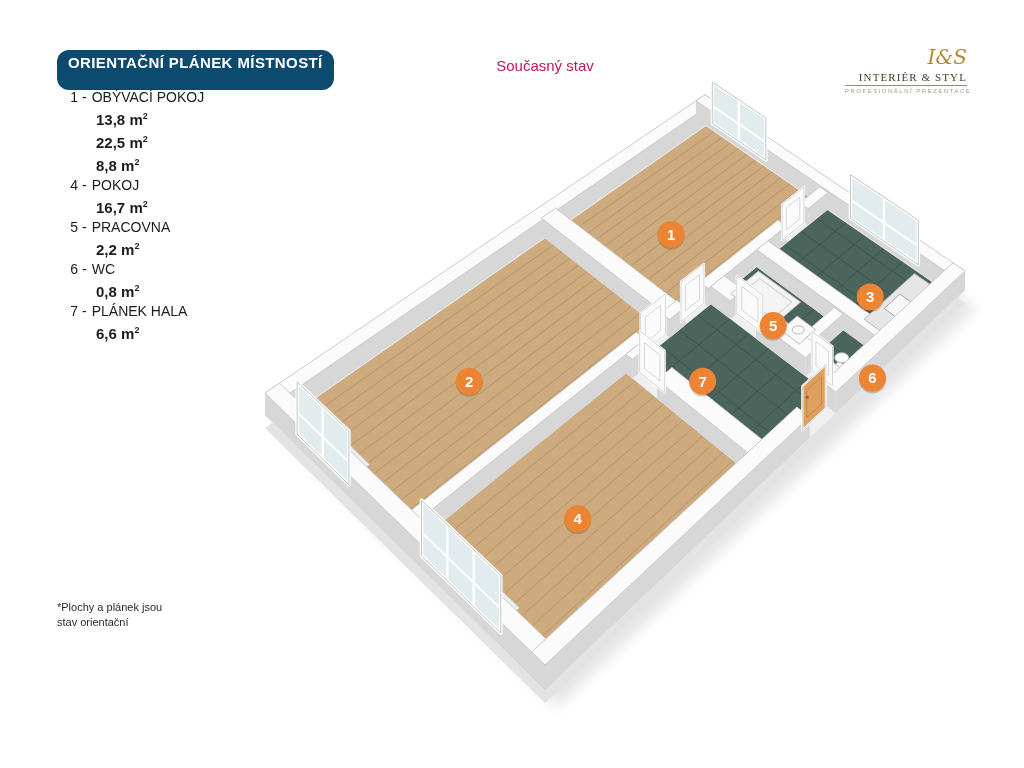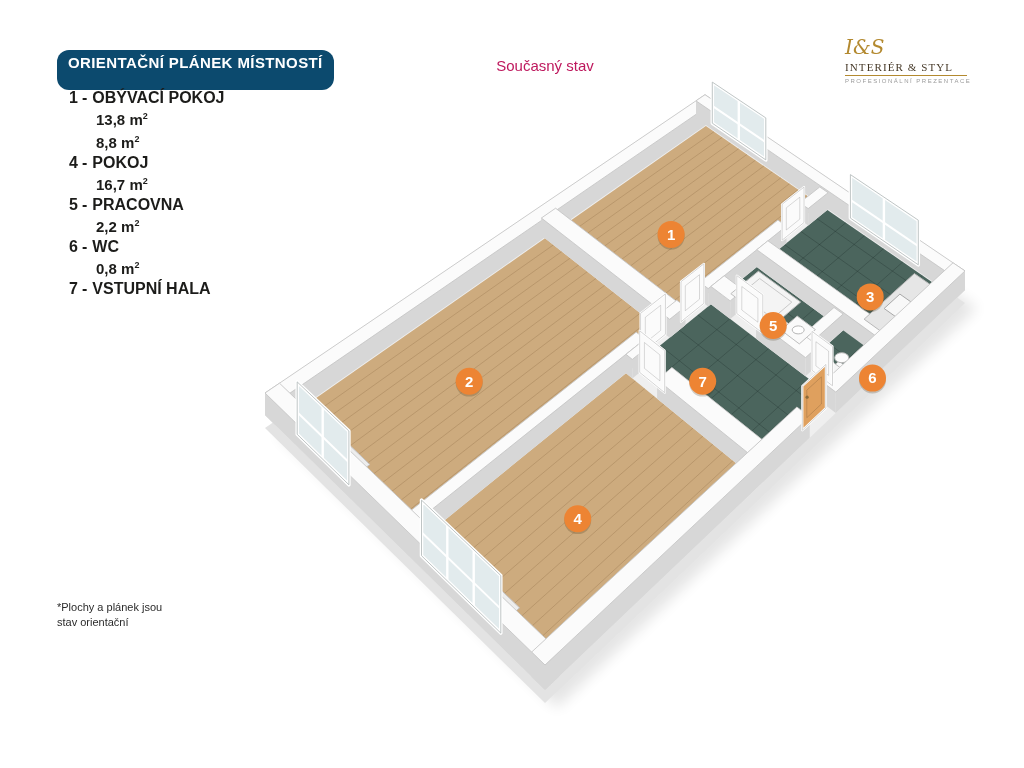--- a/index.html
+++ b/index.html
@@ -3,28 +3,28 @@
 <meta charset="utf-8">
 <style>
   html,body{margin:0;padding:0;background:#ffffff;}
   .page{position:relative;width:1024px;height:768px;background:#ffffff;overflow:hidden;
         font-family:"Liberation Sans",sans-serif;}
   #plan-svg{position:absolute;left:0;top:0;}
   .title-banner{position:absolute;left:57px;top:50px;background:#0c4a6e;color:#ffffff;
         font-weight:bold;font-size:15px;letter-spacing:.4px;padding:4px 11px 19px 11px;border-radius:12px;}
   .subtitle{position:absolute;left:455px;top:57px;width:180px;text-align:center;
         font-size:15px;color:#be185d;}
-  .logo{position:absolute;left:845px;top:36px;width:122px;text-align:left;}
+  .logo{position:absolute;left:845px;top:46px;width:122px;text-align:right;}
   .logo-mark{font-family:"DejaVu Serif",serif;font-style:italic;font-size:20px;color:#B3892F;line-height:22px;}
   .logo-name{font-family:"Liberation Serif",serif;font-size:11px;color:#453827;letter-spacing:1.1px;
         border-bottom:1px solid #B3892F;padding-bottom:2px;margin-top:3px;white-space:nowrap;}
   .logo-tag{font-size:6px;color:#9a9a9a;letter-spacing:1.5px;margin-top:2px;white-space:nowrap;}
   .legend{position:absolute;left:57px;top:88px;color:#1c1c1a;}
   .legend-item{margin-bottom:1px;}
-  .legend-line1{font-size:16px;font-weight:bold;line-height:19px;white-space:nowrap;}
+  .legend-line1{font-size:14px;font-weight:normal;line-height:19px;white-space:nowrap;}
   .lnum{display:inline-block;width:21px;text-align:right;margin-right:4px;}
   .ldash{margin-right:5px;}
   .legend-line2{font-size:15px;font-weight:bold;line-height:18px;padding-left:39px;}
   .lsup{font-size:9px;}
   .footnote{position:absolute;left:57px;top:600px;font-size:11px;color:#2b2b2b;line-height:15px;}
 </style>
 </head>
 <body>
 
 <div class="page">
@@ -377,38 +377,40 @@
     <div class="logo-name">INTERIÉR &amp; STYL</div>
     <div class="logo-tag">PROFESIONÁLNÍ PREZENTACE</div>
   </div>
 
   <div class="legend">
     <div class="legend-item">
       <div class="legend-line1"><span class="lnum">1</span><span class="ldash">-</span><span class="lname">OBÝVACÍ POKOJ</span></div>
       <div class="legend-line2"><span>13,8</span>&nbsp;<span>m</span><sup class="lsup">2</sup></div>
     </div>
     <div class="legend-item">
+      <div class="legend-line2"><span>22,5</span>&nbsp;<span>m</span><sup class="lsup">2</sup></div>
     </div>
     <div class="legend-item">
       <div class="legend-line2"><span>8,8</span>&nbsp;<span>m</span><sup class="lsup">2</sup></div>
     </div>
     <div class="legend-item">
       <div class="legend-line1"><span class="lnum">4</span><span class="ldash">-</span><span class="lname">POKOJ</span></div>
       <div class="legend-line2"><span>16,7</span>&nbsp;<span>m</span><sup class="lsup">2</sup></div>
     </div>
     <div class="legend-item">
       <div class="legend-line1"><span class="lnum">5</span><span class="ldash">-</span><span class="lname">PRACOVNA</span></div>
       <div class="legend-line2"><span>2,2</span>&nbsp;<span>m</span><sup class="lsup">2</sup></div>
     </div>
     <div class="legend-item">
       <div class="legend-line1"><span class="lnum">6</span><span class="ldash">-</span><span class="lname">WC</span></div>
       <div class="legend-line2"><span>0,8</span>&nbsp;<span>m</span><sup class="lsup">2</sup></div>
     </div>
     <div class="legend-item">
-      <div class="legend-line1"><span class="lnum">7</span><span class="ldash">-</span><span class="lname">VSTUPNÍ HALA</span></div>
+      <div class="legend-line1"><span class="lnum">7</span><span class="ldash">-</span><span class="lname">PLÁNEK HALA</span></div>
+      <div class="legend-line2"><span>6,6</span>&nbsp;<span>m</span><sup class="lsup">2</sup></div>
     </div>
   </div>
 
   <div class="footnote">
     <div>*Plochy a plánek jsou</div>
     <div>stav orientační</div>
   </div>
 
 </div>
 

